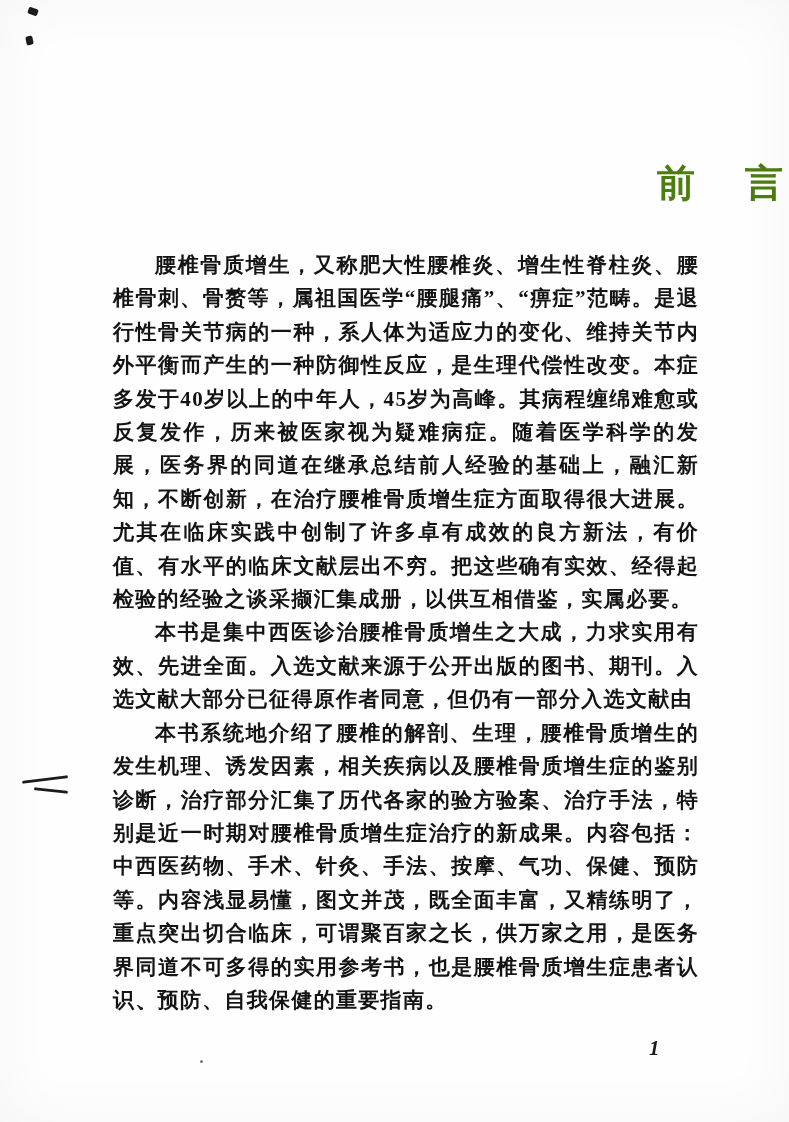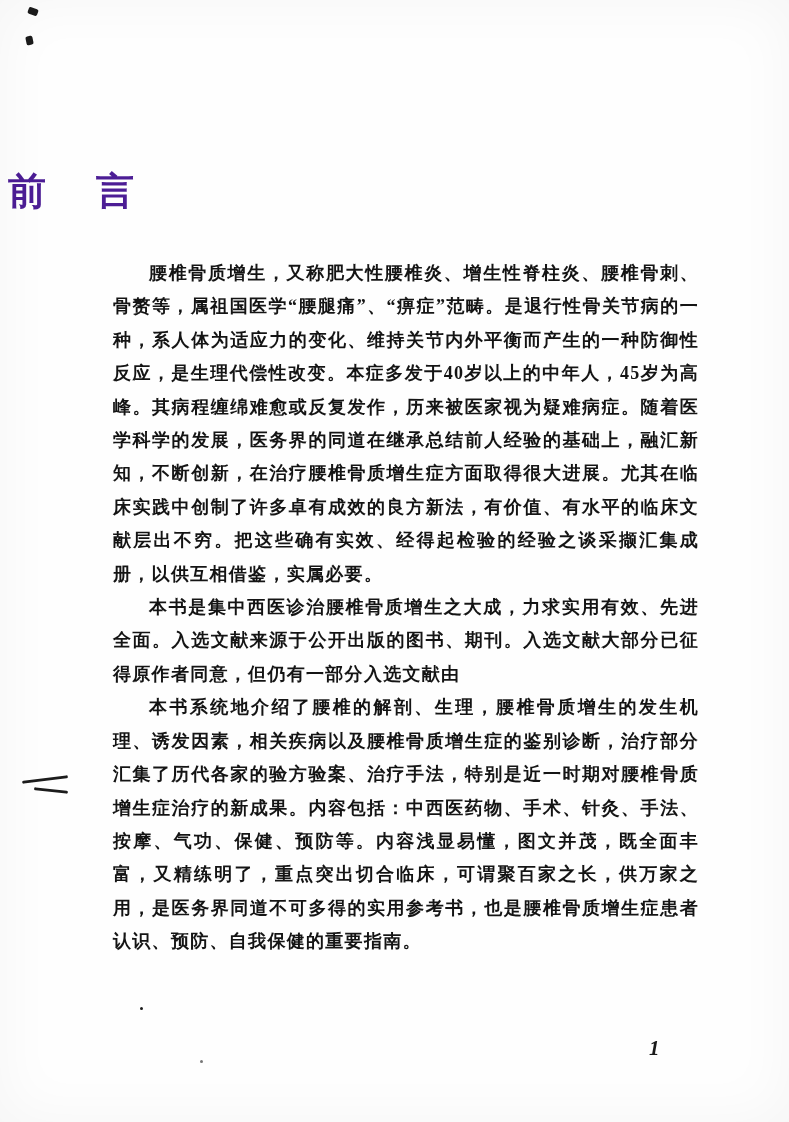--- a/index.html
+++ b/index.html
@@ -18,34 +18,34 @@
   }
   
   .scan-page::after {
     content: "";
     position: absolute;
     inset: 0;
     pointer-events: none;
     box-shadow: inset 0 0 60px rgba(0,0,0,0.04);
   }
   .page-title {
-    margin: 8px;
+    margin: 0;
     padding-top: 158px;
-    text-align: left;
+    text-align: right;
     font-size: 38px;
     font-weight: 700;
     letter-spacing: 6px;
-    color: #4c1d95;
+    color: #4d7c0f;
   }
   .content {
     margin: 40px 90px 0 113px;
   }
   .para {
     margin: 0;
-    font-size: 18px;
+    font-size: 21px;
     line-height: 33.4px;
     font-weight: 600;
     text-align: justify;
     text-justify: inter-ideograph;
     text-indent: 2em;
     letter-spacing: 1.3px;
     color: #141414;
   }
   .page-number {
     position: absolute;

